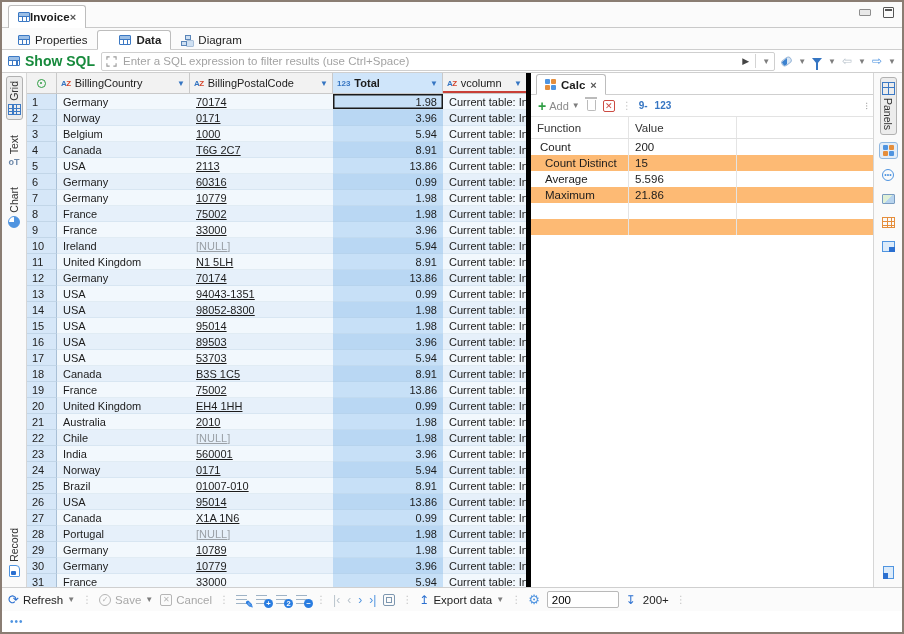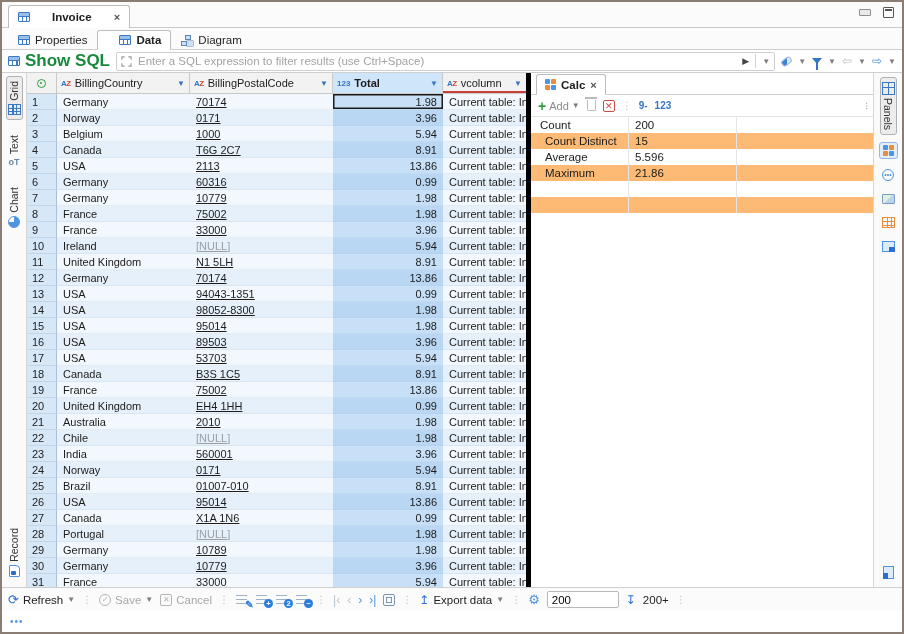--- a/index.html
+++ b/index.html
@@ -2,21 +2,21 @@
 <html><head>
 <meta charset="utf-8">
 <style>
   * { box-sizing: border-box; margin: 0; padding: 0; }
   html,body { width: 904px; height: 634px; }
   body { font-family: "Liberation Sans", sans-serif; font-size: 11.5px; color:#1c1c1c; background:#8a7d73; }
   .window { width:904px; height:634px; border:2px solid #8a7d73; background:#fff; display:flex; flex-direction:column; overflow:hidden; }
 
   
   .tabbar1 { height:26px; background:#fbfbfb; border-bottom:1px solid #c9c9c9; display:flex; align-items:flex-end; padding-left:6px; position:relative; flex:0 0 auto;}
-  .etab { height:23px; display:flex; align-items:center; gap:22px; padding:0 9px; background:#fff; border:1px solid #bdbdbd; border-bottom:none; border-radius:3px 3px 0 0; margin-bottom:-1px; font-weight:bold; font-size:11.5px;}
+  .etab { height:23px; display:flex; align-items:center; gap:0; padding:0 9px; background:#fff; border:1px solid #bdbdbd; border-bottom:none; border-radius:3px 3px 0 0; margin-bottom:-1px; font-weight:bold; font-size:11.5px;}
   .winbtns { position:absolute; right:8px; top:5px; display:flex; gap:12px; align-items:center;}
   .minbtn { width:12px; height:7px; border:1px solid #8e8e8e; background:#e9e9e9; border-radius:1px;}
   .maxbtn { width:11px; height:11px; border:1px solid #555; border-radius:1px; position:relative;}
   .maxbtn::before { content:""; position:absolute; top:1px; left:1px; right:1px; height:2px; background:#555;}
 
   
   .tabbar2 { height:22px; background:#fbfbfb; border-bottom:1px solid #cecece; display:flex; align-items:flex-end; padding-left:6px; flex:0 0 auto;}
   .stab { height:20px; display:flex; align-items:center; gap:5px; padding:0 9px; color:#222; margin-bottom:-1px; border:1px solid transparent; font-size:11.5px;}
   .stab.active { background:#fff; border:1px solid #bdbdbd; border-bottom:1px solid #fff; border-radius:3px 3px 0 0; font-weight:bold;padding-left:21px;}
 
@@ -25,21 +25,21 @@
      linear-gradient(#3c79c4,#3c79c4) 0 2.5px/100% 1px no-repeat,
      linear-gradient(#9cbfe6,#9cbfe6) 0 0/100% 3px no-repeat,
      linear-gradient(90deg,transparent 3.5px,#3c79c4 3.5px,#3c79c4 4.5px,transparent 4.5px,transparent 7.5px,#3c79c4 7.5px,#3c79c4 8.5px,transparent 8.5px);
      border-radius:1px; display:inline-block; flex:0 0 auto;}
   .diagico { width:12px; height:11px; position:relative; display:inline-block;}
   .diagico::before { content:""; position:absolute; top:0; left:3.5px; width:4px; height:3px; border:1px solid #5a85b8; background:#cfe0f2;}
   .diagico::after { content:""; position:absolute; bottom:0; left:0; width:4px; height:3px; border:1px solid #5a85b8; background:#cfe0f2; box-shadow:6px 0 0 #cfe0f2, 6px 0 0 0.5px #5a85b8;}
 
   
   .filterbar { height:23px; border-bottom:1px solid #cfcfcf; display:flex; align-items:center; padding:0 6px; gap:6px; background:#fff; flex:0 0 auto;}
-  .showsql { display:flex; align-items:center; gap:5px; font-weight:bold; color:#178a3c; font-size:17px;}
+  .showsql { display:flex; align-items:center; gap:5px; font-weight:bold; color:#178a3c; font-size:14px;}
   .vsep { width:1px; height:14px; background:#d4d4d4;}
   .filterfield { flex:1; height:19px; border:1px solid #cfcfcf; border-radius:2px; display:flex; align-items:center; padding:0 4px; gap:6px; background:#fff;}
   .filterfield .ph { flex:1; color:#a3a3a3; font-size:11.5px; white-space:nowrap; overflow:hidden;}
   .playico { color:#444; font-size:9px;}
   .dd { color:#7d7d7d; font-size:8px;}
   .eraser { width:11px; height:7px; border-radius:3px; background:linear-gradient(135deg,#3b82d0 55%,#d9e7f5 55%); transform:rotate(-38deg); display:inline-block; border:0.5px solid #9ab7d8;}
   .funnel { width:0; height:0; border-left:5px solid transparent; border-right:5px solid transparent; border-top:6px solid #3575c2; position:relative; display:inline-block;}
   .funnel::after { content:""; position:absolute; left:-1px; top:-2px; width:2px; height:8px; background:#3575c2;}
   .navarrow { font-size:12px; line-height:1;}
   .gray { color:#b9c3cc;} .blue { color:#4f94e0;}
@@ -495,20 +495,24 @@
           <span class="dd">▼</span>
         </span>
         <span class="trash"></span>
         <span class="redx">✕</span>
         <span class="tsep">⋮</span>
         <span class="numfn">9-</span>
         <span class="numfn">123</span>
         <span class="calcmenu">⁝</span>
       </div>
       <div class="calctable">
+        <div class="crow head">
+          <div class="cfn">Function</div>
+          <div class="cval">Value</div>
+        </div>
         <div id="calc-rows">
             <div class="crow">
               <div class="cfn" style="">Count</div>
               <div class="cval">200</div>
             </div>
             <div class="crow stripe">
               <div class="cfn" style="padding-left:14px;">Count Distinct</div>
               <div class="cval">15</div>
             </div>
             <div class="crow">

